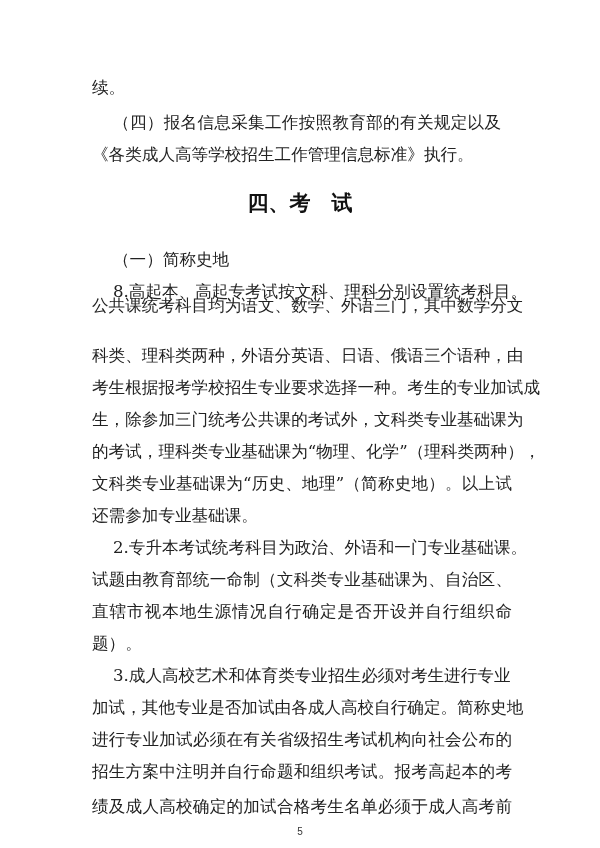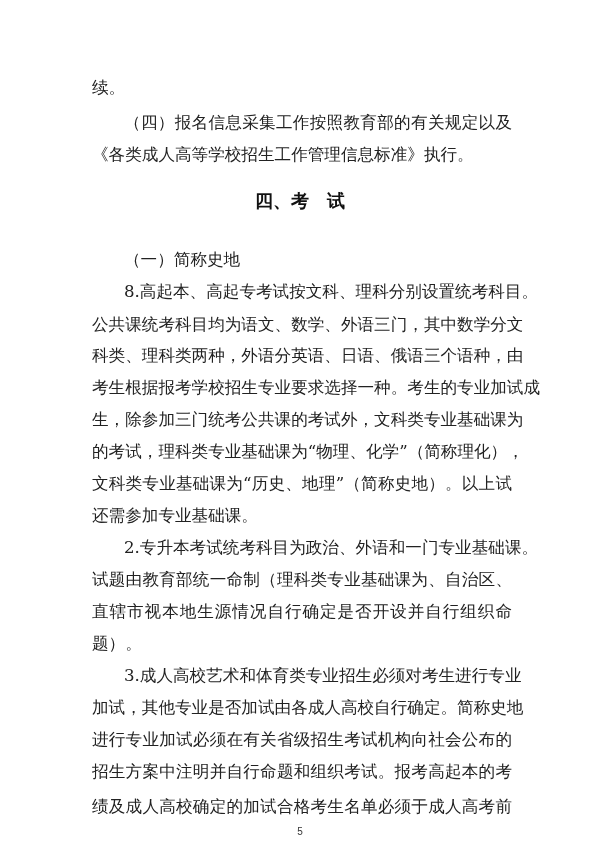--- a/index.html
+++ b/index.html
@@ -1,50 +1,50 @@
 <!DOCTYPE html>
 <html><head>
 <meta charset="utf-8">
 <style>
   html, body { margin:0; padding:0; background:#ffffff; }
   body { width:600px; height:848px; position:relative; overflow:hidden;
          font-family: "DejaVu Serif", "Liberation Serif", serif; color:#222; }
   .line { position:absolute; left:92px; width:420px; font-size:16.6px; line-height:20px;
           white-space:nowrap; text-align:justify; text-align-last:justify; letter-spacing:0; }
   .line.last { text-align-last:left; }
-  .indent { left:124px; width:388px; }
-  .heading { position:absolute; left:0; width:600px; text-align:center; font-size:18px;
+  .indent { left:113px; width:388px; }
+  .heading { position:absolute; left:0; width:600px; text-align:center; font-size:21px;
              font-family:"DejaVu Sans", "Liberation Sans", sans-serif; font-weight:bold; color:#111; }
   .pagenum { position:absolute; left:0; width:600px; top:772px; text-align:center; font-size:10px;
              font-family:"Liberation Sans", sans-serif; color:#333; }
 </style>
 </head>
 <body>
 
 <div>
   <div class="line last" style="top:78px">续。</div>
 
   <div class="line indent" style="top:113px">（四）报名信息采集工作按照教育部的有关规定以及</div>
   <div class="line last" style="top:145px">《各类成人高等学校招生工作管理信息标准》执行。</div>
 
   <div class="heading" style="top:189px">四、考　试</div>
 
   <div class="line indent last" style="top:250px">（一）简称史地</div>
 
   <div class="line indent" style="top:282px">8.高起本、高起专考试按文科、理科分别设置统考科目。</div>
-  <div class="line" style="top:315px">公共课统考科目均为语文、数学、外语三门，其中数学分文</div>
+  <div class="line" style="top:296px">公共课统考科目均为语文、数学、外语三门，其中数学分文</div>
   <div class="line" style="top:346px">科类、理科类两种，外语分英语、日语、俄语三个语种，由</div>
   <div class="line" style="top:378px">考生根据报考学校招生专业要求选择一种。考生的专业加试成</div>
   <div class="line" style="top:410px">生，除参加三门统考公共课的考试外，文科类专业基础课为</div>
-  <div class="line" style="top:442px">的考试，理科类专业基础课为“物理、化学”（简称理化），</div>
+  <div class="line" style="top:442px">的考试，理科类专业基础课为“物理、化学”（理科类两种），</div>
   <div class="line" style="top:474px">文科类专业基础课为“历史、地理”（简称史地）。以上试</div>
   <div class="line last" style="top:506px">还需参加专业基础课。</div>
 
   <div class="line indent" style="top:538px">2.专升本考试统考科目为政治、外语和一门专业基础课。</div>
-  <div class="line" style="top:570px">试题由教育部统一命制（理科类专业基础课为、自治区、</div>
+  <div class="line" style="top:570px">试题由教育部统一命制（文科类专业基础课为、自治区、</div>
   <div class="line" style="top:602px">直辖市视本地生源情况自行确定是否开设并自行组织命</div>
   <div class="line last" style="top:634px">题）。</div>
 
   <div class="line indent" style="top:666px">3.成人高校艺术和体育类专业招生必须对考生进行专业</div>
   <div class="line" style="top:698px">加试，其他专业是否加试由各成人高校自行确定。简称史地</div>
   <div class="line" style="top:730px">进行专业加试必须在有关省级招生考试机构向社会公布的</div>
   <div class="line" style="top:762px">招生方案中注明并自行命题和组织考试。报考高起本的考</div>
   <div class="line" style="top:797px">绩及成人高校确定的加试合格考生名单必须于成人高考前</div>
 
   <div class="pagenum" style="top:826px">5</div>

